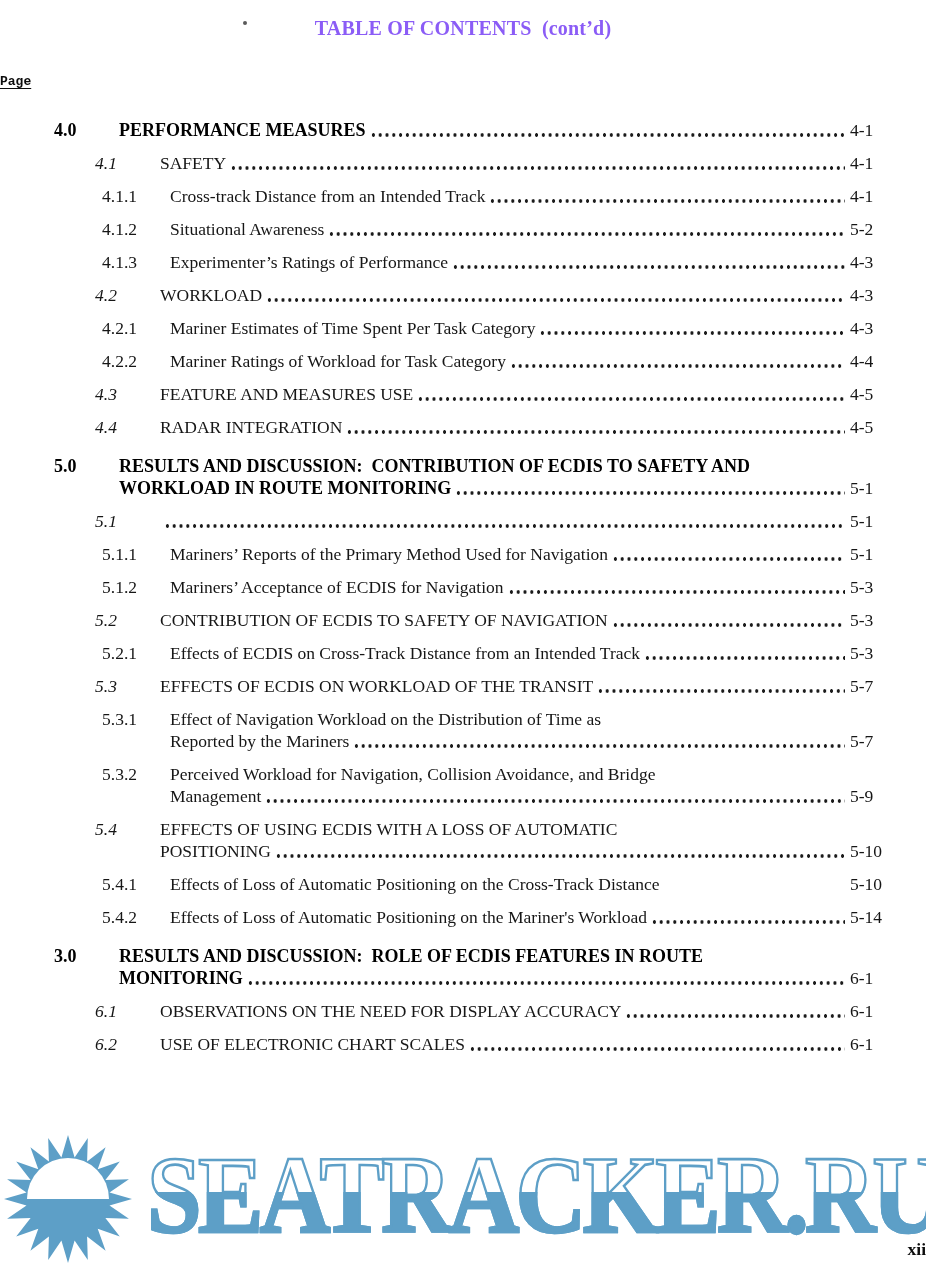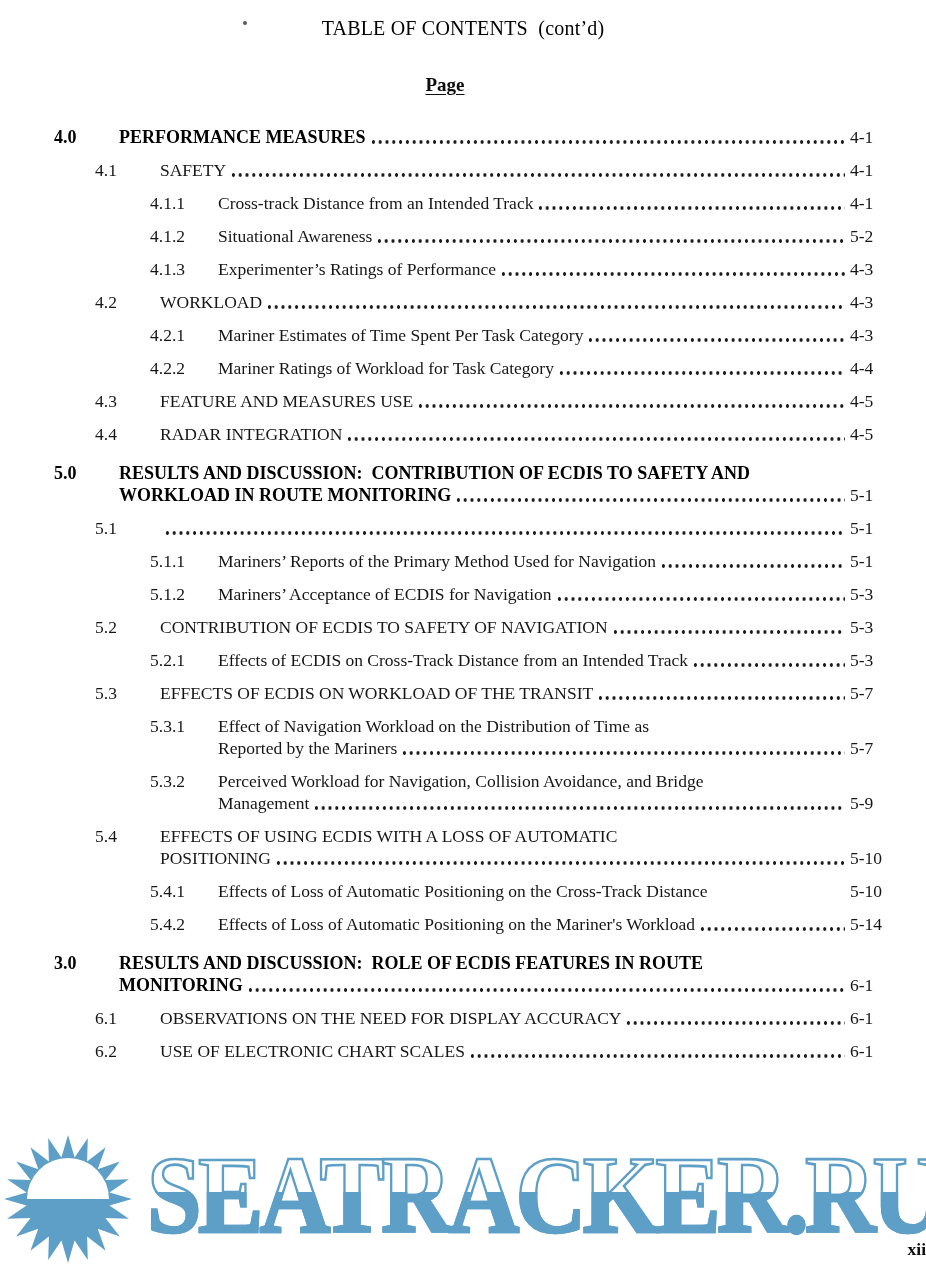--- a/index.html
+++ b/index.html
@@ -7,38 +7,39 @@
     --blue:#5d9fc7;
   }
   html,body{margin:0;padding:0;}
   body{
     width:926px;height:1268px;position:relative;overflow:hidden;
     background:#ffffff;color:var(--ink);
     font-family:"Liberation Serif","DejaVu Serif",serif;
   }
   .doc-title{
     text-align:center;margin-top:17px;
-    font-size:20px;font-weight:normal;letter-spacing:.2px;
-    white-space:pre;color:#000000;
+    font-size:20px;font-weight:bold;letter-spacing:.2px;
+    white-space:pre;color:#8b5cf6;
   }
   .page-col-label{
-    margin:34px 36px 0 0;text-align:center;
-    font-size:19px;font-weight:bold;
+    margin:34px 36px 0 0;text-align:left;
+    font-size:13px;font-weight:bold;
     text-decoration:underline;text-underline-offset:3px;
     color:#0d0d0d;
+    font-family:Liberation Mono, monospace;
   }
   .toc{margin:30px 36px 0 30px;}
   .row{display:flex;align-items:flex-start;margin-bottom:11px;font-size:17.5px;line-height:22px;}
   .row.gap{margin-top:17px;}
   .row.lv1{font-weight:bold;font-size:18px;color:#000;}
   .row.lv1 .pg{font-weight:normal;font-size:17.5px;color:var(--ink);}
   .num{flex:0 0 auto;white-space:nowrap;margin-left:24px;}
   .lv1 .num{width:65px;}
-  .lv2 .num{width:65px;margin-left:65px;}
-  .lv3 .num{width:68px;margin-left:120px;}
+  .lv2 .num{width:65px;margin-left:65px;font-style:italic;}
+  .lv3 .num{width:68px;margin-left:72px;}
   .content{flex:1;min-width:0;}
   .tline{white-space:pre-wrap;}
   .lastline{display:flex;align-items:flex-start;}
   .t{white-space:pre-wrap;}
   .dots{
     flex:1;align-self:flex-end;height:6px;
     margin:0 5px 3px 4px;
     background-image:radial-gradient(circle,#1b1b1b 1.55px,transparent 1.95px);
     background-size:6.8px 6px;background-position:0 100%;background-repeat:repeat-x;
   }

